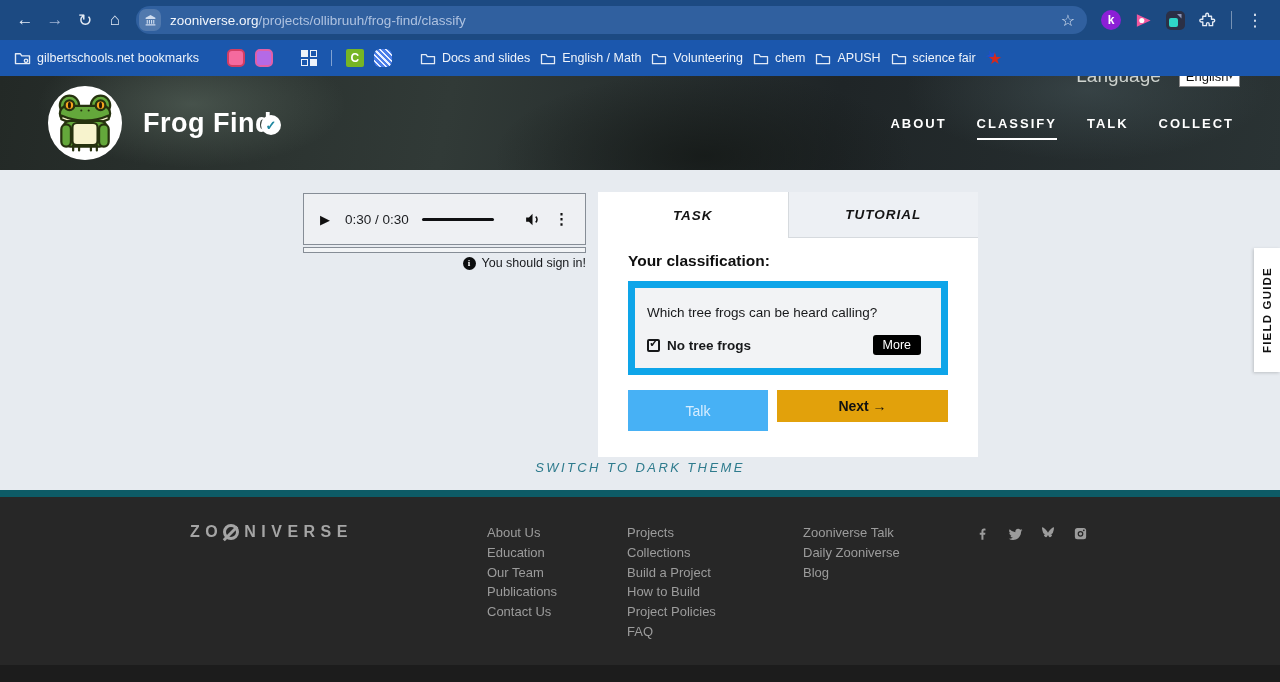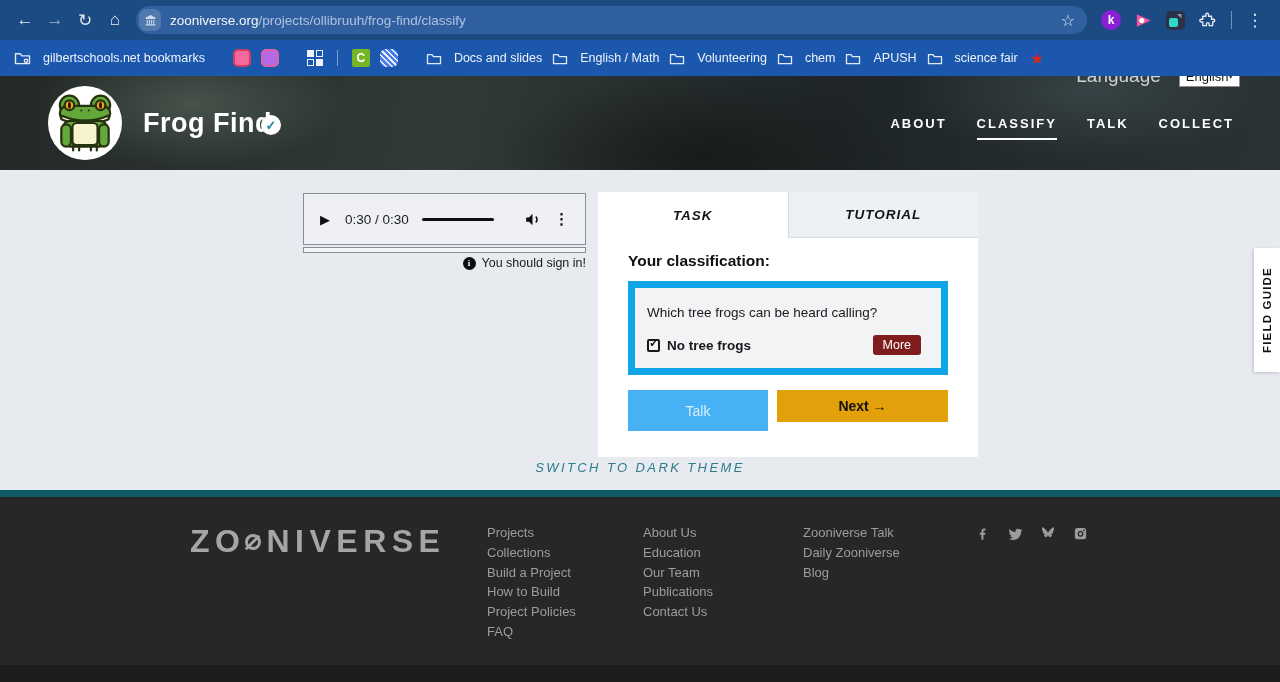--- a/index.html
+++ b/index.html
@@ -24,21 +24,21 @@
     font-weight:bold; font-size:12px; display:flex; align-items:center; justify-content:center; }
   .ext-dark { width:19px; height:19px; border-radius:5px; background:#2b3046; position:relative; }
   .ext-dark .teal { position:absolute; left:3px; bottom:3px; width:9px; height:9px;
     border-radius:2px; background:#2fd6c8; }
   .ext-dark .flick { position:absolute; right:3px; top:3px; width:5px; height:5px;
     background:#8e96b8; clip-path:polygon(0 0,100% 0,100% 100%); }
   .tb-sep { width:1px; height:18px; background:rgba(255,255,255,.4); margin:0 8px; }
 
   .bookmarks { height:36px; background:#1b57ad; display:flex; align-items:center;
     padding:0 14px; gap:10px; position:relative; z-index:10; color:#eef3fa; font-size:12.5px; }
-  .bm-item { display:flex; align-items:center; gap:12px; cursor:pointer; white-space:nowrap; }
+  .bm-item { display:flex; align-items:center; gap:6px; cursor:pointer; white-space:nowrap; }
   .bm-gap { width:8px; }
   .bm-app { width:18px; height:18px; border-radius:5px; cursor:pointer; }
   .bm-pink { background:#f56a9e; border:2px solid #d23d63; }
   .bm-purple { background:#b46ae6; border:2px solid #e060a8; }
   .bm-grid { width:16px; height:16px; display:grid; grid-template-columns:7px 7px;
     grid-template-rows:7px 7px; gap:2px; cursor:pointer; }
   .bm-grid i { border:1.8px solid #eef3fa; }
   .bm-grid i.f { background:#eef3fa; }
   .bm-sep { width:1px; height:16px; background:rgba(255,255,255,.45); margin:0 4px; }
   .bm-c { width:18px; height:18px; border-radius:2px; background:#76b525; color:#fff;
@@ -107,42 +107,42 @@
     padding:17px 20px 13px 12px; }
   .question { font-size:13.5px; color:#17181a; }
   .answer-row { margin-top:15px; display:flex; justify-content:space-between;
     align-items:center; }
   .answer-left { display:flex; align-items:center; gap:7px; cursor:pointer; }
   .cbox { width:13px; height:13px; border:2px solid #17181a; border-radius:2px;
     position:relative; }
   .cbox span { position:absolute; left:0px; top:-4px; font-size:12px; font-weight:bold;
     color:#17181a; line-height:12px; }
   .answer-label { font-size:13.5px; font-weight:bold; color:#17181a; }
-  .more-btn { background:#7f1d1d; color:#fff; font-size:12.5px; padding:3px 10px;
+  .more-btn { background:#000000; color:#fff; font-size:12.5px; padding:3px 10px;
     border-radius:3px; border:none; cursor:pointer; }
   .btn-row { margin-top:15px; display:flex; gap:9px; }
   .talk-btn { width:140px; height:41px; background:#47b1f5; color:#d6edff; font-size:14px;
     border:none; cursor:pointer; }
   .next-btn { flex:1; height:32px; background:#e2a10b; color:#111; font-size:14px;
     border:none; cursor:pointer;font-weight:bold; }
 
   .fieldguide { position:absolute; right:0; top:78px; width:26px; height:124px; background:#fff;
     box-shadow:-1px 1px 3px rgba(0,0,0,.18); display:flex; align-items:center;
     justify-content:center; cursor:pointer; }
   .fieldguide span { writing-mode:vertical-rl; transform:rotate(180deg); font-size:11.5px;
     font-weight:bold; letter-spacing:1.2px; color:#101010; }
 
   .theme-row { position:absolute; left:0; right:0; top:288px; text-align:center;font-style:italic; }
   .theme-link { color:#2e7b8d; font-size:13px; letter-spacing:2.4px; cursor:pointer; }
 
   
   .footer-accent { height:7px; background:#0d5b66; }
   .footer { height:168px; background:#272727; padding:26px 0 0 190px; display:flex; }
   .logo-col { width:297px; }
-  .zlogo { display:flex; align-items:center; color:#a5a5a5; font-size:32px; font-weight:bold;
+  .zlogo { display:flex; align-items:center; color:#a5a5a5; font-size:16px; font-weight:bold;
     letter-spacing:5.5px; }
   .zring { display:inline-block; width:16px; height:16px; border:3.5px solid #a5a5a5;
     border-radius:50%; position:relative; margin:0 5px 0 0; }
   .zring i { position:absolute; left:-5px; top:4.5px; width:19px; height:3px; background:#a5a5a5;
     transform:rotate(-45deg); }
   .fcol { font-size:13px; color:#9c9c9c; line-height:19.8px; list-style:none; }
   .fcol li { cursor:pointer; }
   .fcol1 { width:156px; } .fcol2 { width:140px; } .fcol3 { width:172px;margin-left:20px; }
   .social { display:flex; gap:17px; padding-top:3px; }
   .social svg { cursor:pointer; }
@@ -352,34 +352,34 @@
 <div class="footer">
   <div class="logo-col">
     <div class="zlogo">
       <span>ZO</span>
       <span class="zring">
           <i></i>
         </span>
       <span>NIVERSE</span>
     </div>
   </div>
+  <ul class="fcol fcol2">
+    <li>About Us</li>
+    <li>Education</li>
+    <li>Our Team</li>
+    <li>Publications</li>
+    <li>Contact Us</li>
+  </ul>
   <ul class="fcol fcol1">
     <li>Projects</li>
     <li>Collections</li>
     <li>Build a Project</li>
     <li>How to Build</li>
     <li>Project Policies</li>
     <li>FAQ</li>
-  </ul>
-  <ul class="fcol fcol2">
-    <li>About Us</li>
-    <li>Education</li>
-    <li>Our Team</li>
-    <li>Publications</li>
-    <li>Contact Us</li>
   </ul>
   <ul class="fcol fcol3">
     <li>Zooniverse Talk</li>
     <li>Daily Zooniverse</li>
     <li>Blog</li>
   </ul>
   <div class="social">
     <svg width="15" height="15" viewBox="0 0 24 24" fill="#9c9c9c">
         <path d="M13.5 22v-8h2.7l.4-3.2h-3.1V8.7c0-.9.3-1.6 1.7-1.6h1.6V4.2c-.4-.1-1.3-.2-2.4-.2-2.4 0-4.1 1.5-4.1 4.2v2.6H7.6V14h2.7v8z"></path>
       </svg>

